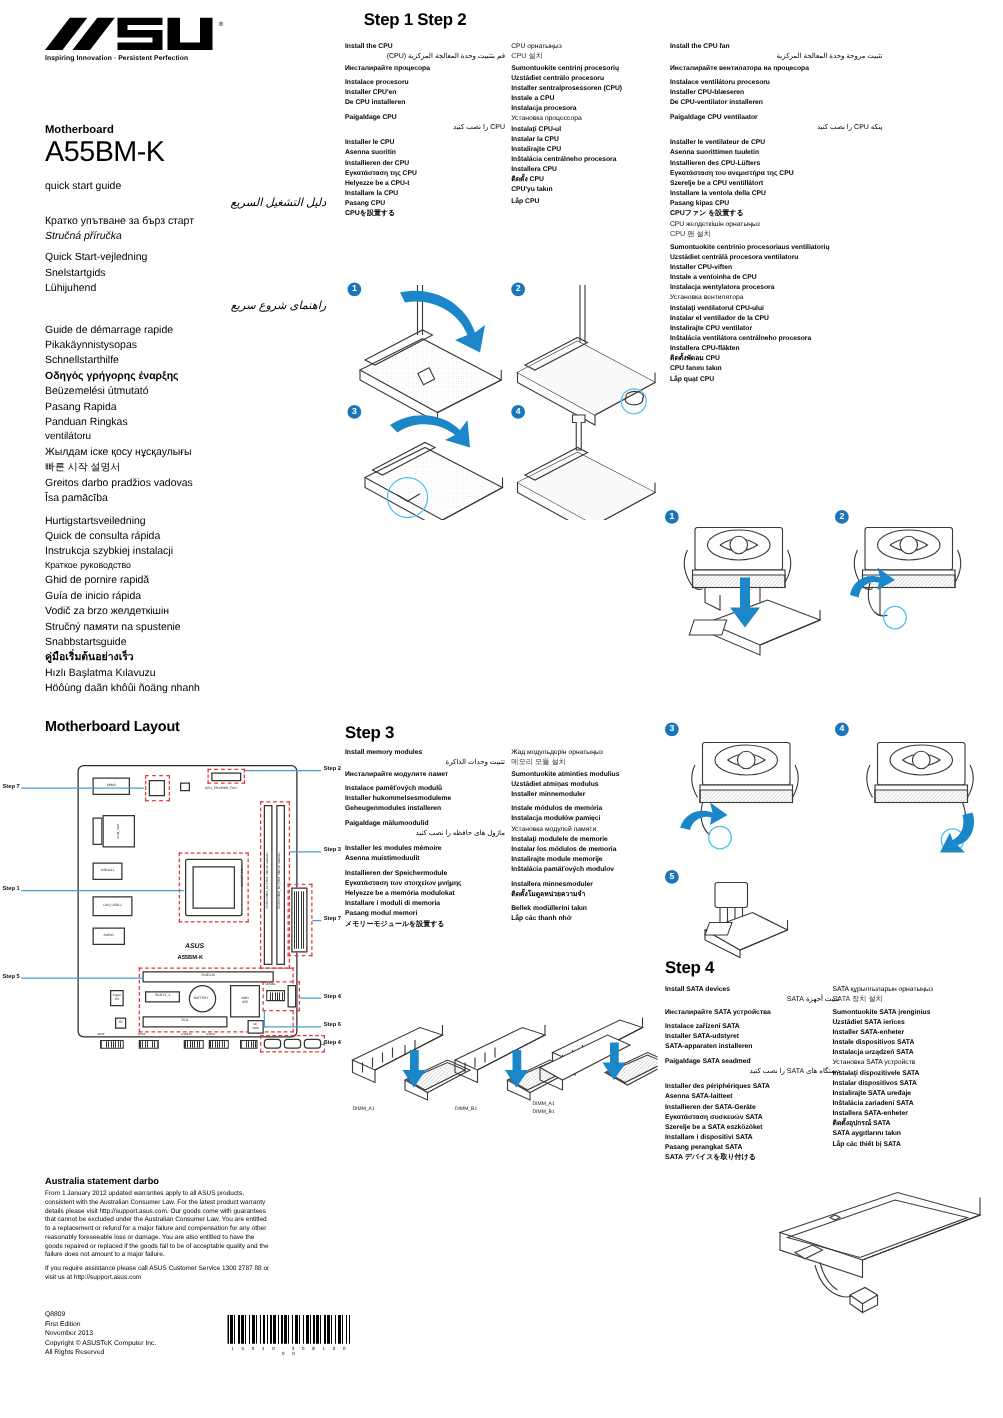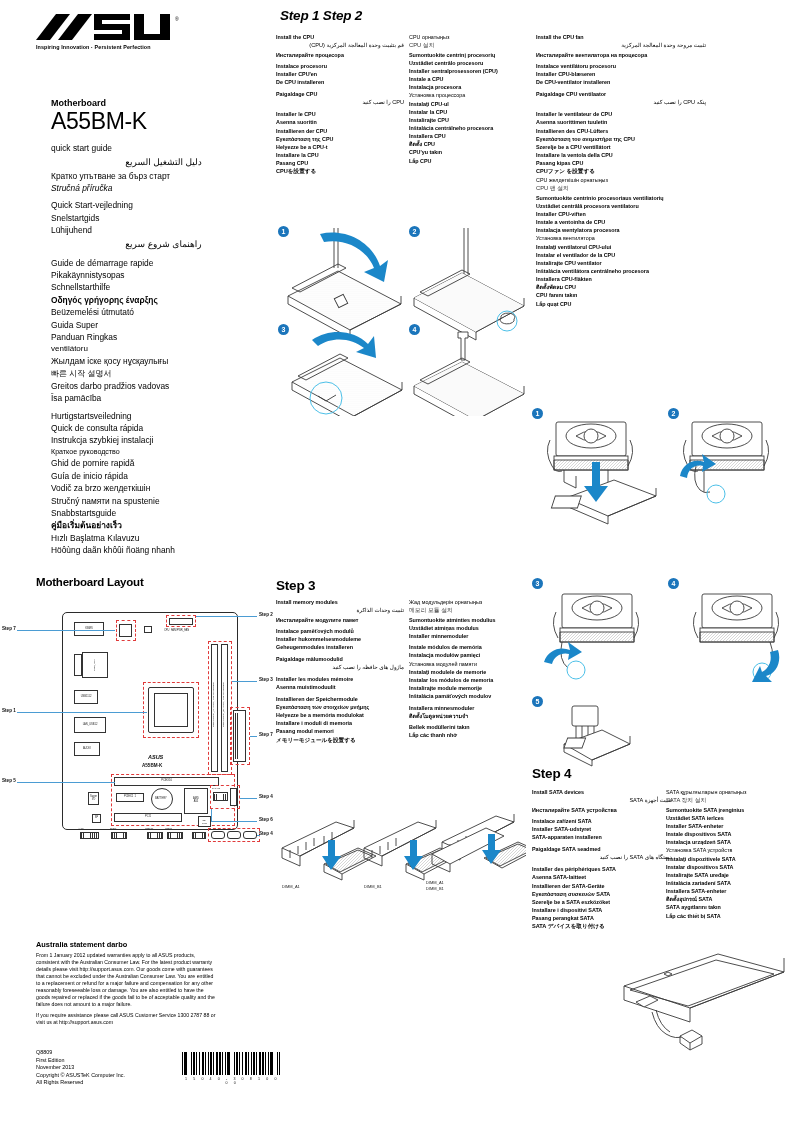--- a/index.html
+++ b/index.html
@@ -13,26 +13,26 @@
     position:relative;
   }
   .page { position:absolute; inset:0; }
 
   
   .logo-block { position:absolute; left:36px; top:14px; width:160px; }
   .asus-logo { display:block; }
   .logo-tag { font-size:5.4px; font-weight:bold; letter-spacing:.1px; margin-top:2px; color:#000; }
 
   
-  .left-col { position:absolute; left:51px; top:98px; width:225px; }
+  .left-col { position:absolute; left:36px; top:98px; width:225px; }
   .mb-label { font-size:9px; font-weight:bold; margin-bottom:1px; }
   .model-name { font-size:23px; font-weight:normal; letter-spacing:-.4px; line-height:1.05; margin:0 0 9px 0; }
   .lang-list { list-style:none; margin:0; padding:0; }
   .lang-list li { font-size:8.4px; line-height:12.4px; white-space:nowrap; }
-  .lang-list li.rtl { direction:rtl; text-align:center; font-size:9px; line-height:15px; }
+  .lang-list li.rtl { direction:rtl; text-align:right; font-size:9px; line-height:15px;font-style:italic; }
   .lang-list li.gap { margin-top:5px; }
   .lang-list li.b { font-weight:bold; }
   .lang-list li.i { font-style:italic; }
   .lang-list li.sm { font-size:7.1px; line-height:10.5px; }
   .lang-list li.cjk { font-size:8px; line-height:12px; }
 
   
   .mb-layout-sec { position:absolute; left:36px; top:576px; width:232px; }
   .sec-title { font-size:11.5px; font-weight:bold; letter-spacing:-.2px; }
   .mb-diagram { position:relative; width:232px; height:330px; margin-top:14px; }
@@ -136,21 +136,21 @@
         <li class="i">Stručná příručka</li>
         <li class="gap">Quick Start-vejledning</li>
         <li>Snelstartgids</li>
         <li>Lühijuhend</li>
         <li class="rtl">راهنمای شروع سریع</li>
         <li class="gap">Guide de démarrage rapide</li>
         <li>Pikakäynnistysopas</li>
         <li>Schnellstarthilfe</li>
         <li class="b">Οδηγός γρήγορης έναρξης</li>
         <li>Beüzemelési útmutató</li>
-        <li>Guida Super</li>
+        <li>Pasang Rapida</li>
         <li>Panduan Ringkas</li>
         <li class="cjk">ventilátoru</li>
         <li>Жылдам іске қосу нұсқаулығы</li>
         <li class="cjk">빠른 시작 설명서</li>
         <li>Greitos darbo pradžios vadovas</li>
         <li>Īsa pamācība</li>
         <li class="gap">Hurtigstartsveiledning</li>
         <li>Quick de consulta rápida</li>
         <li>Instrukcja szybkiej instalacji</li>
         <li class="sm">Краткое руководство</li>
@@ -298,21 +298,21 @@
       <div>All Rights Reserved</div>
     </div>
   </div>
   <div class="barcode-wrap">
     <div class="barcode"></div>
     <div class="barcode-digits">1 5 0 4 0 - 3 0 8 1 0 0 0 0</div>
   </div>
 
   <div class="steps-wrap">
 
-    <div class="step-head" style="position:absolute;left:4px;top:8px;font-style:italic;">Step 1 Step 2</div>
+    <div class="step-head" style="position:absolute;left:15px;top:8px;">Step 1 Step 2</div>
 
     <div class="tcol" id="cpu-c1" style="left:0;top:33px;width:128px;">
         <p>Install the CPU</p>
         <p class="rtl">قم بتثبيت وحدة المعالجة المركزية (CPU)</p>
         <p>Инсталирайте процесора</p>
         <p class="gap">Instalace procesoru</p>
         <p>Installer CPU'en</p>
         <p>De CPU installeren</p>
         <p class="gap">Paigaldage CPU</p>
         <p class="rtl">CPU را نصب کنید</p>

